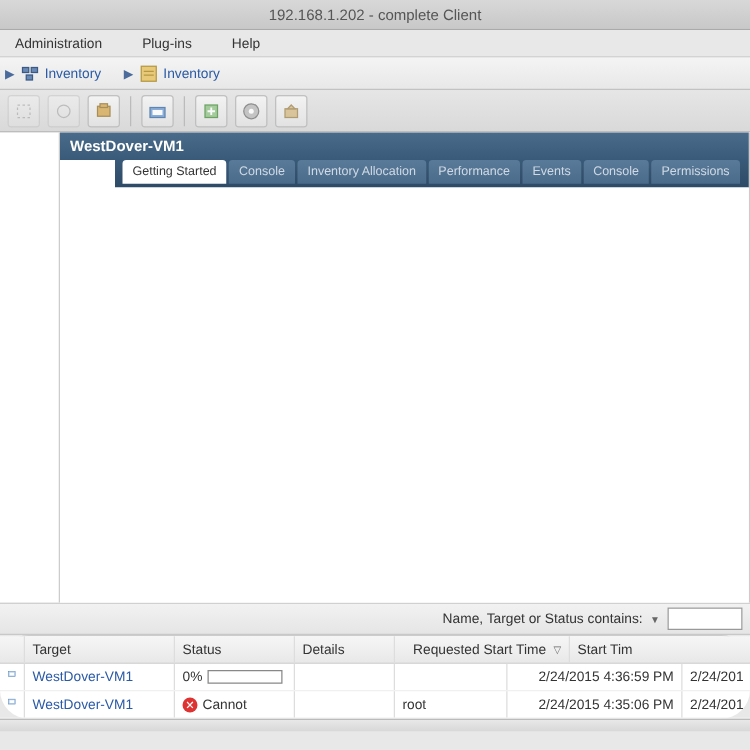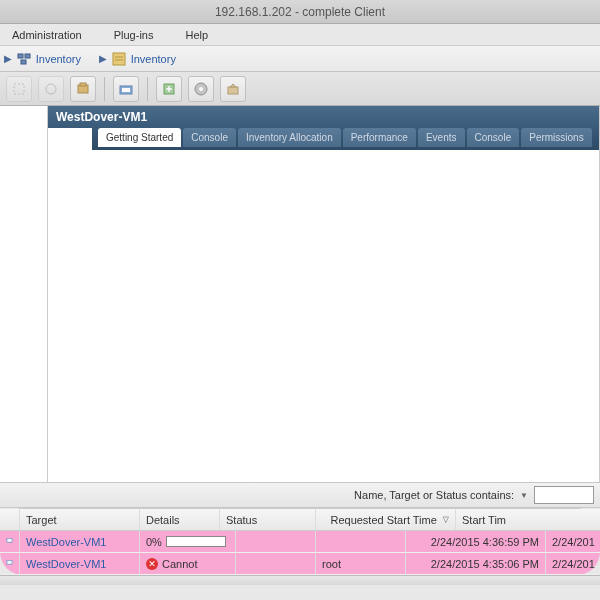--- a/index.html
+++ b/index.html
@@ -133,21 +133,21 @@
     gap: 6px;
   }
   .filter-bar input {
     height: 18px;
     border: 1px solid #999;
     width: 60px;
     font-size: 11px;
     padding: 0 2px;
   }
   .tasks {
-    background: #f9a8d4;
+    background: #ffffff;
     border-top: 1px solid #ccc;
     border-radius: 23px;
   }
   .thead, .trow {
     display: flex;
     height: 22px;
     align-items: center;
   }
   .thead {
     background: linear-gradient(#f6f6f6, #e8e8e8);
@@ -297,22 +297,22 @@
 <div class="filter-bar">
   <span>Name, Target or Status contains:</span>
   <span style="font-size:8px;color:#666">▼</span>
   <input type="text" value="" style="">
 </div>
 
 <div class="tasks">
   <div class="thead">
     <div class="cell c-name"></div>
     <div class="cell c-target">Target</div>
+    <div class="cell c-status">Status</div>
     <div class="cell c-details">Details</div>
-    <div class="cell c-status">Status</div>
     <div class="cell c-req">
         <span>Requested Start Time</span>
         <span class="sort">▽</span>
       </div>
     <div class="cell c-start">Start Tim</div>
   </div>
 
   <div class="trow">
     <div class="cell c-name">
         <span class="icon16"><svg viewBox="0 0 16 16">

